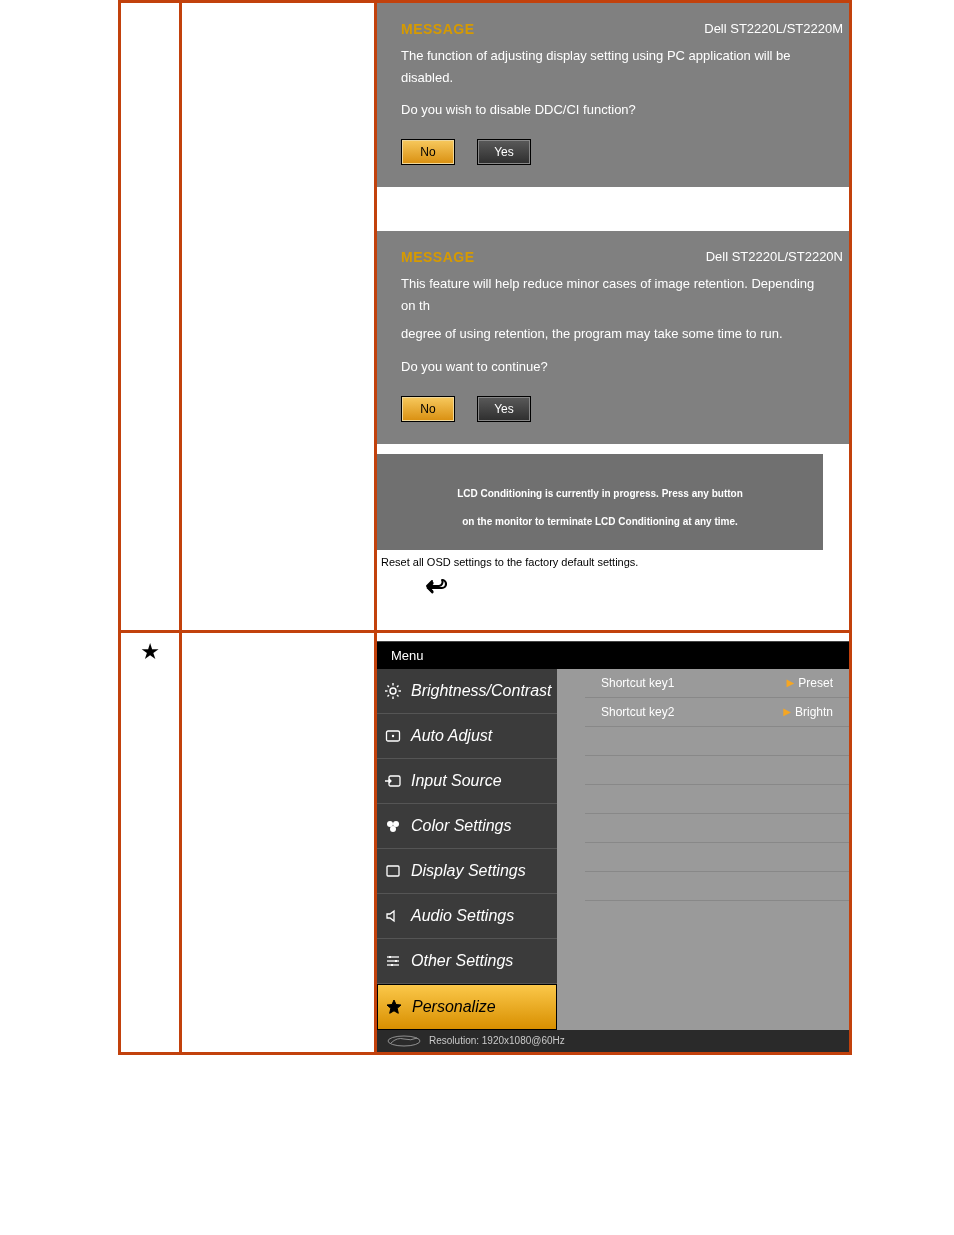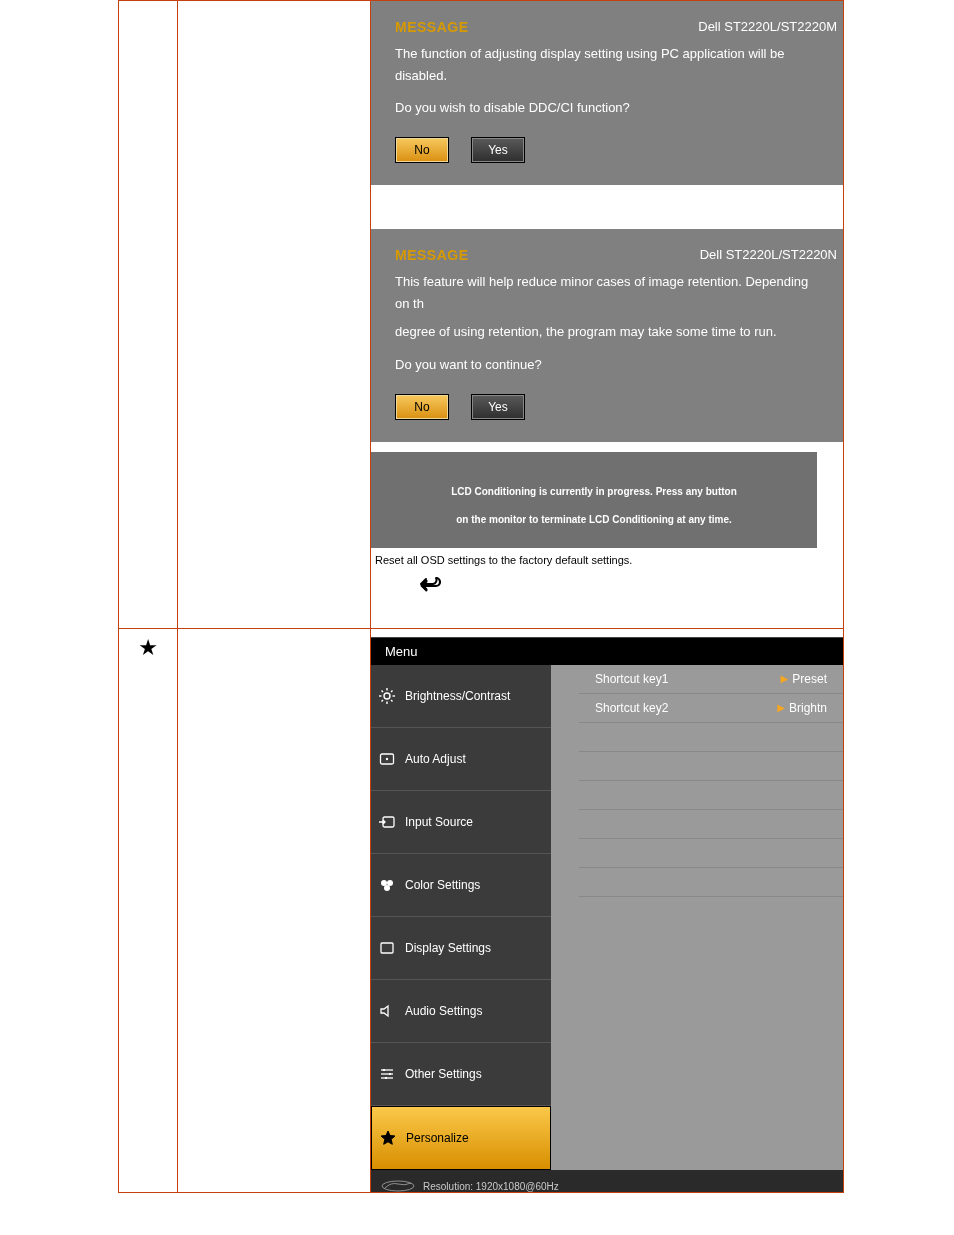--- a/index.html
+++ b/index.html
@@ -13,21 +13,21 @@
     --menu-row: #a0a0a0;
     --menu-sel-start: #fbc84a;
     --menu-sel-end: #d88f00;
     --white: #ffffff;
     --black: #000000;
   }
   html,body { margin:0; padding:0; background:#fff; font-family: Arial, Helvetica, sans-serif; }
   .page { width:954px; height:1235px; position:relative; margin:0 auto; }
 
   .tbl { position:absolute; border-collapse:collapse; table-layout:fixed; }
-  .tbl tr td { border:1px solid #c2410c; vertical-align:top; }
+  .tbl tr td { border:3px solid #c2410c; vertical-align:top; }
   .tbl.top { left:118px; top:0; width:723px; }
   .tbl.top td.c1 { width:56px; }
   .tbl.top td.c2 { width:190px; }
   .tbl.top td.c3 { width:472px; padding:0; }
 
   
 
   .dialog { background:var(--bg-gray); color:#fff; font-size:14px; padding:18px 24px 22px 24px; position:relative; overflow:hidden; }
   .dialog .msg-head { color:var(--yellow-text); font-weight:bold; font-size:14px; letter-spacing:0.5px; }
   .dialog .model { position:absolute; right:6px; top:18px; color:#fff; font-size:13px; }
@@ -49,33 +49,33 @@
   
   .row2-c1 { width:56px; text-align:center; vertical-align:top; padding-top:6px; }
   .row2-c1 .star { font-size:22px; }
 
   .menu-wrap { padding:0; }
   .menu-bar { background:#000; color:#fff; font-size:13px; padding:6px 14px; border-top:1px solid #444; }
   .menu-body { display:flex; }
   .menu-left { width:180px; background:#3b3b3b; }
   .menu-right { flex:1; background:#9a9a9a;padding-left:28px; }
 
-  .mitem { display:flex; align-items:center; gap:10px; height:28px; padding:17px 8px; color:#fff; font-size:12px; border-bottom:1px solid #555; }
+  .mitem { display:flex; align-items:center; gap:10px; height:28px; padding:8px 8px; color:#fff; font-size:16px; border-bottom:1px solid #555;font-style:italic; }
   .mitem svg { width:16px; height:16px; flex:none; }
   .mitem.sel { background:linear-gradient(var(--menu-sel-start),var(--menu-sel-end)); color:#000; border:1px solid #000; }
   .mitem.sel span { color:#000; }
   .mitem.sel svg * { stroke:#000; fill:#000; }
 
   .ritem { display:flex; align-items:center; height:28px; padding:0 16px; color:#fff; font-size:12px; border-bottom:1px solid #888; justify-content:space-between; }
   .ritem .rlabel { }
   .ritem .rval { display:flex; align-items:center; gap:4px; color:#fff; }
   .ritem .arrow { color:#f5a623; font-size:10px; }
   .ritem.blank { }
 
-  .res-row { background:#2a2a2a; color:#c9c9c9; font-size:10px; height:22px; display:flex; align-items:flex-end; padding:0 10px; gap:8px; }
+  .res-row { background:#2a2a2a; color:#c9c9c9; font-size:10px; height:22px; display:flex; align-items:center; padding:0 10px; gap:8px; }
   .res-row .energy { display:inline-block; }
   .res-row .energy svg { vertical-align:middle; }
 
   td.empty { }
 </style>
 </head>
 <body>
 
 <div class="page">
 

